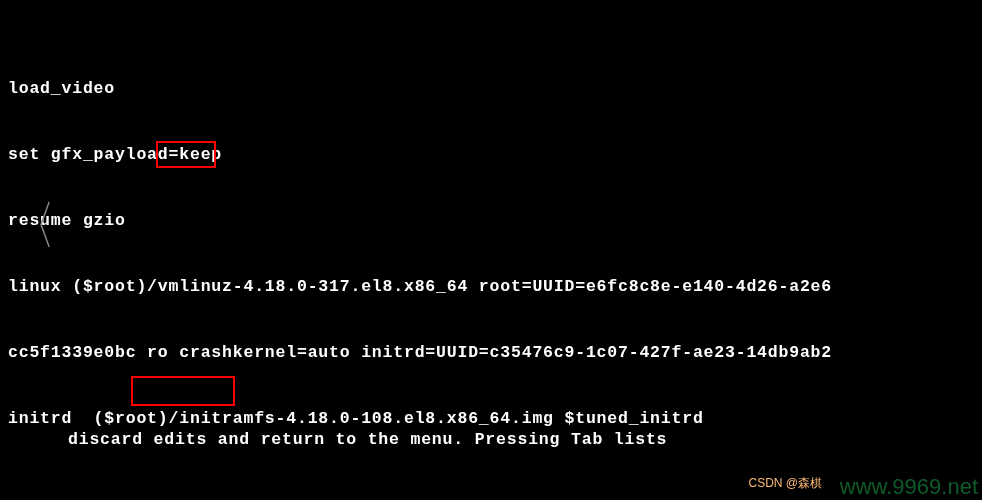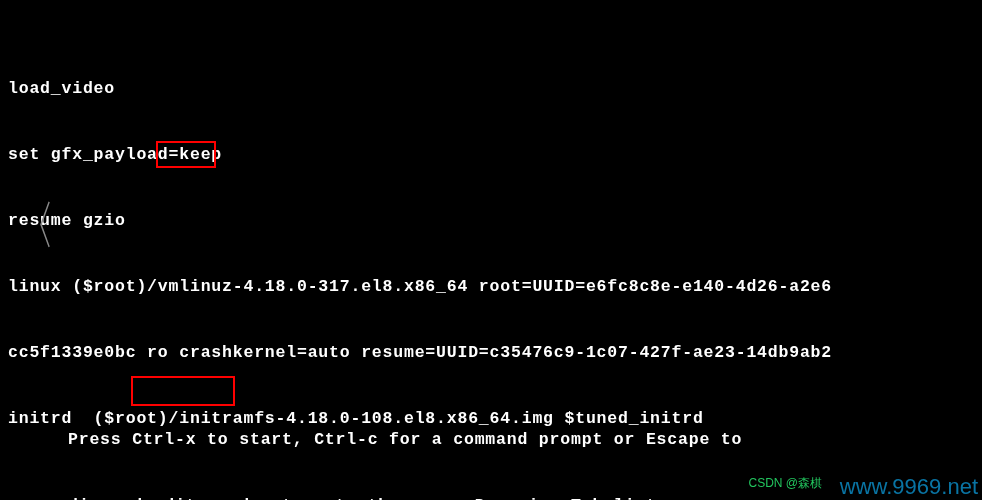--- a/index.html
+++ b/index.html
@@ -77,59 +77,58 @@
       font-family: "Courier New", Consolas, monospace;
       font-size: 16.5px;
       line-height: 22px;
       letter-spacing: 0.8px;
       font-weight: bold;
     }
     .watermark-csdn {
       position: absolute;
       bottom: 6px;
       right: 160px;
-      color: #22c55e;
+      color: #fdba74;
       font-size: 12px;
       font-family: Arial, sans-serif;
       font-weight: normal;
       letter-spacing: 0;
     }
     .watermark-site {
       position: absolute;
       bottom: 2px;
       right: 4px;
-      color: #0ea5e9;
+      color: #15803d;
       font-size: 22px;
       font-family: Arial, sans-serif;
       font-weight: normal;
       letter-spacing: 0;
       opacity: 0.7;
     }
   </style>
 </head>
 <body>
 
 <div class="terminal">
 
   <div class="boot-text">
     <span class="line">load_video</span>
     <span class="line">set gfx_payload=keep</span>
     <span class="line">resume gzio</span>
     <span class="line">linux ($root)/vmlinuz-4.18.0-317.el8.x86_64 root=UUID=e6fc8c8e-e140-4d26-a2e6</span>
-    <span class="line">cc5f1339e0bc ro crashkernel=auto resume=UUID=c35476c9-1c07-427f-ae23-14db9ab2</span>
+    <span class="line">cc5f1339e0bc ro crashkernel=auto initrd=UUID=c35476c9-1c07-427f-ae23-14db9ab2</span>
     <span class="line">initrd  ($root)/initramfs-4.18.0-108.el8.x86_64.img $tuned_initrd</span>
   </div>
 
   <div class="highlight-box-1"></div>
   <div class="highlight-box-2"></div>
 
   <div class="back-arrow">〈</div>
 
   <div class="hint-text">
-    <span class="line">Press Ctrl-x to start, Ctrl-c for a command prompt or Escape to</span>
     <span class="line">discard edits and return to the menu. Pressing Tab lists</span>
     
   </div>
 
   <div class="watermark-csdn">CSDN @森棋</div>
   <div class="watermark-site">www.9969.net</div>
 
 </div>
 
 </body></html>

